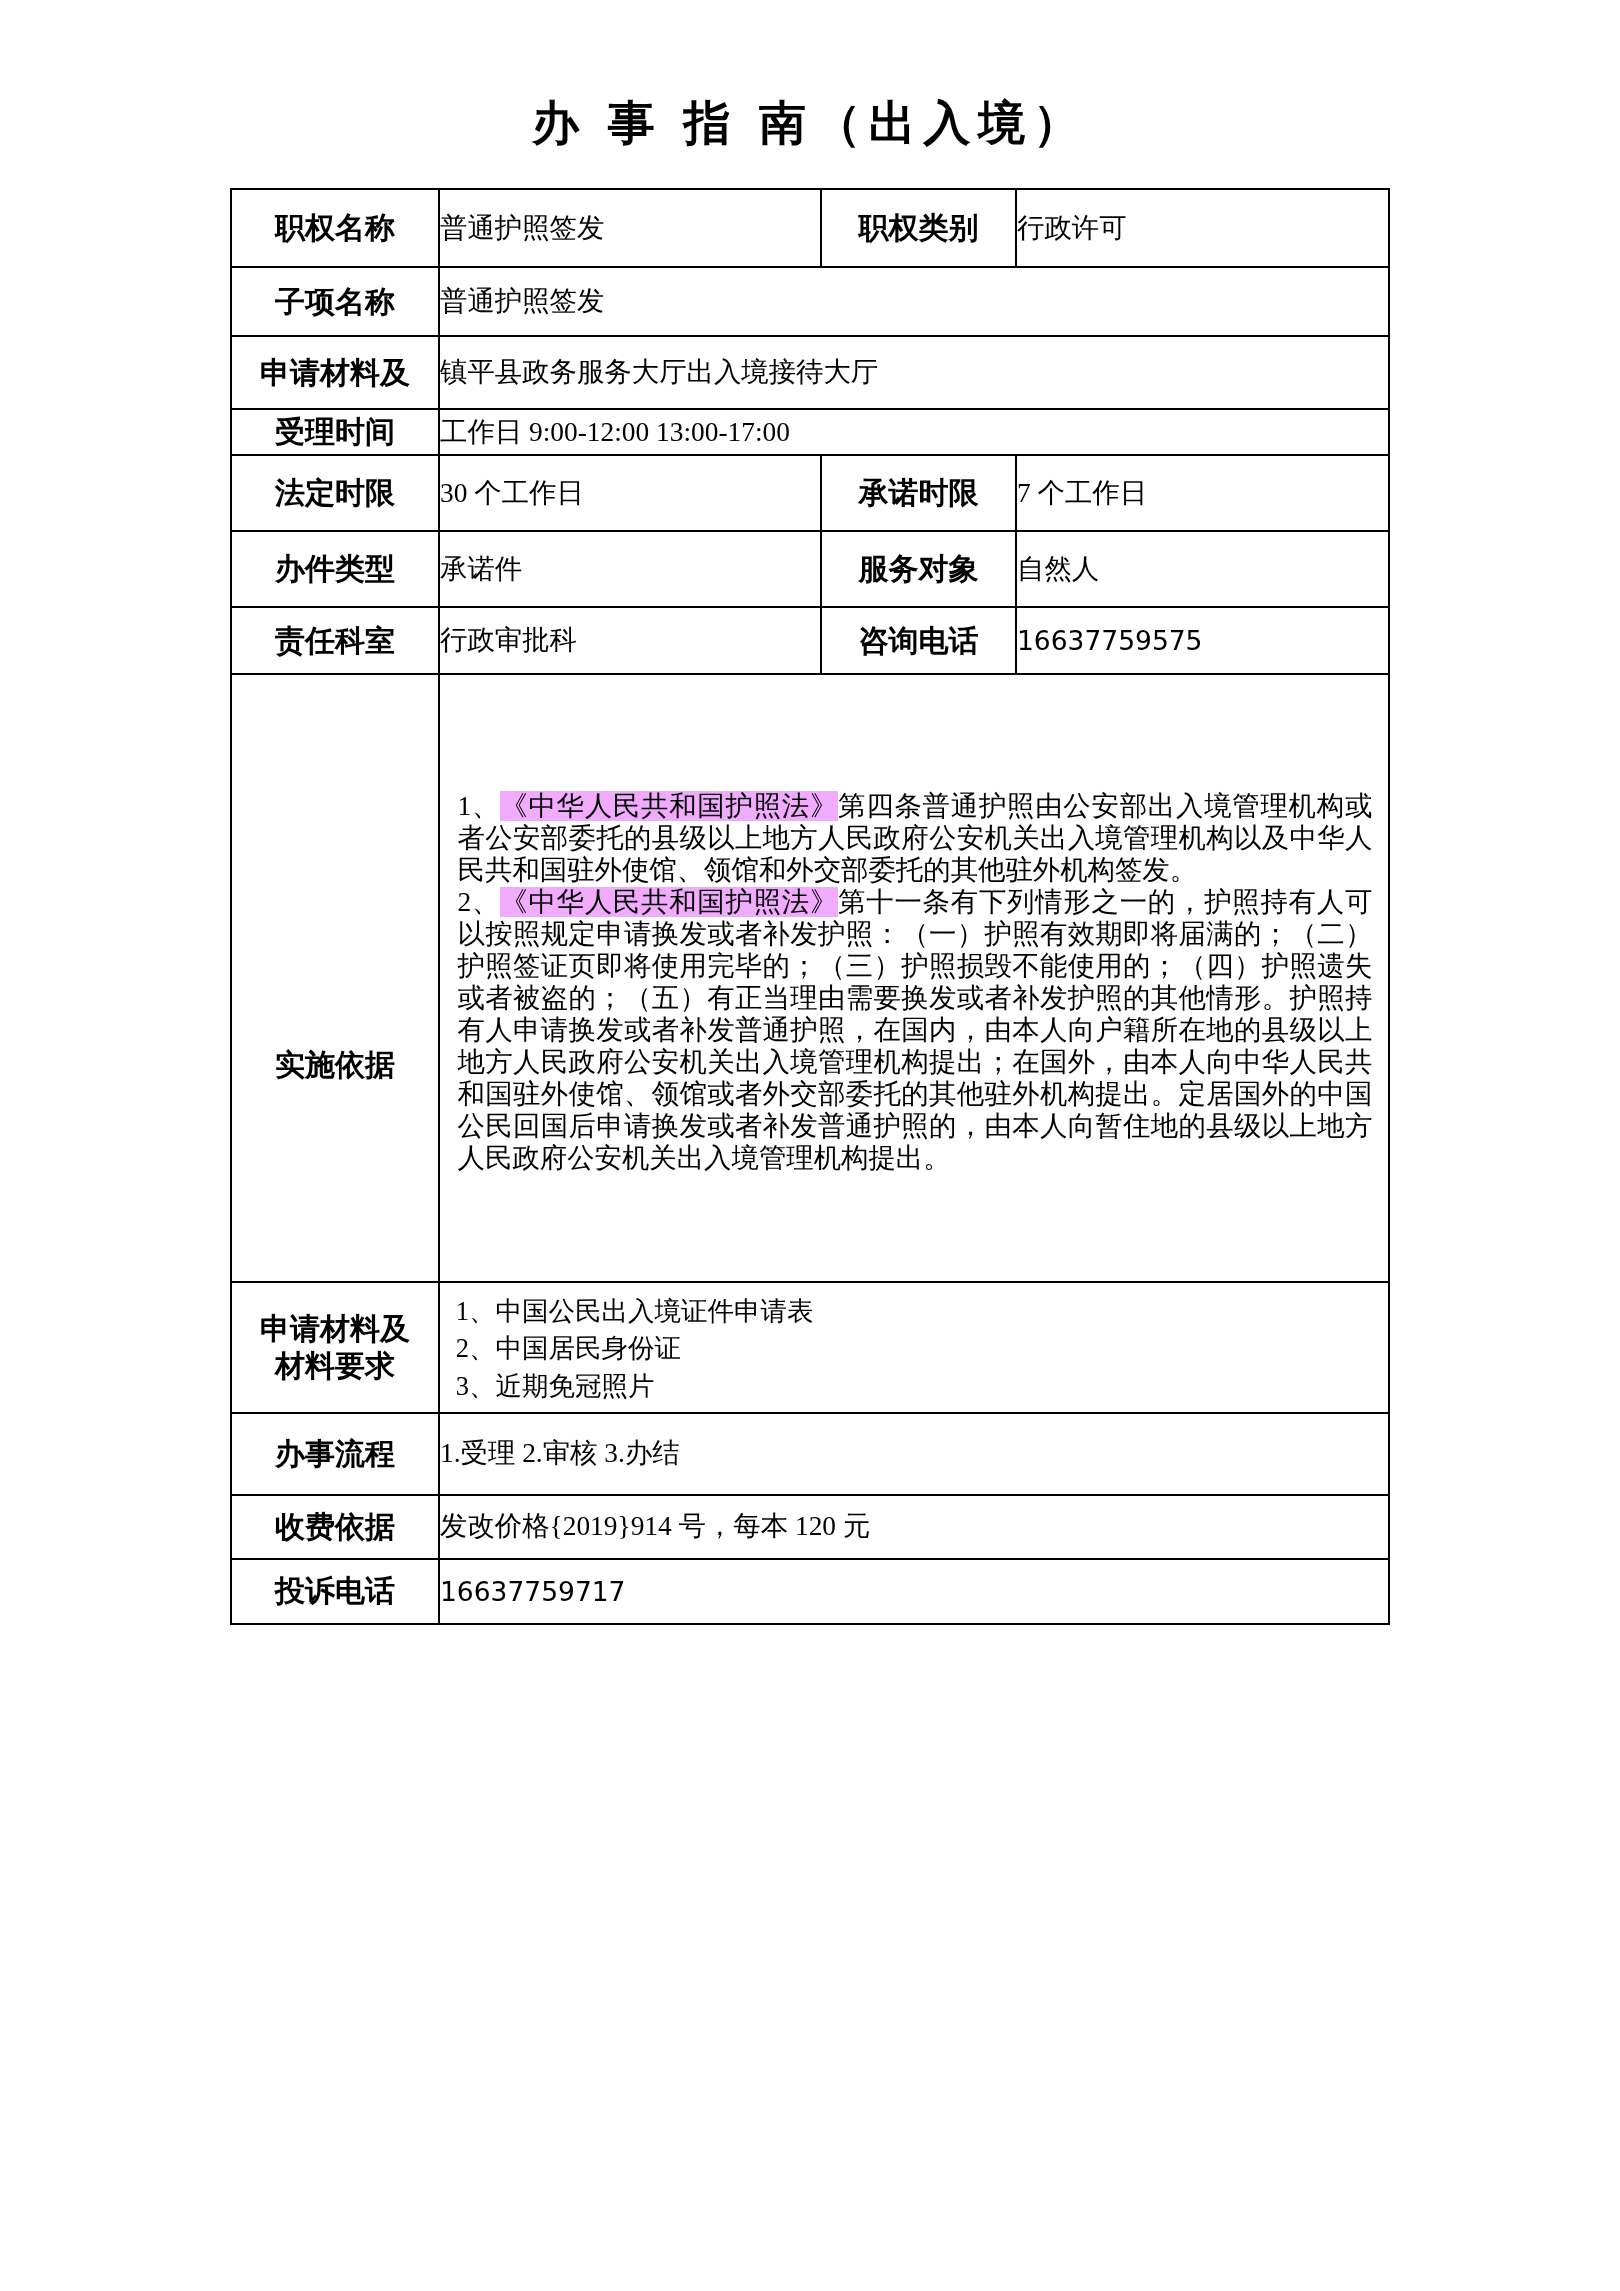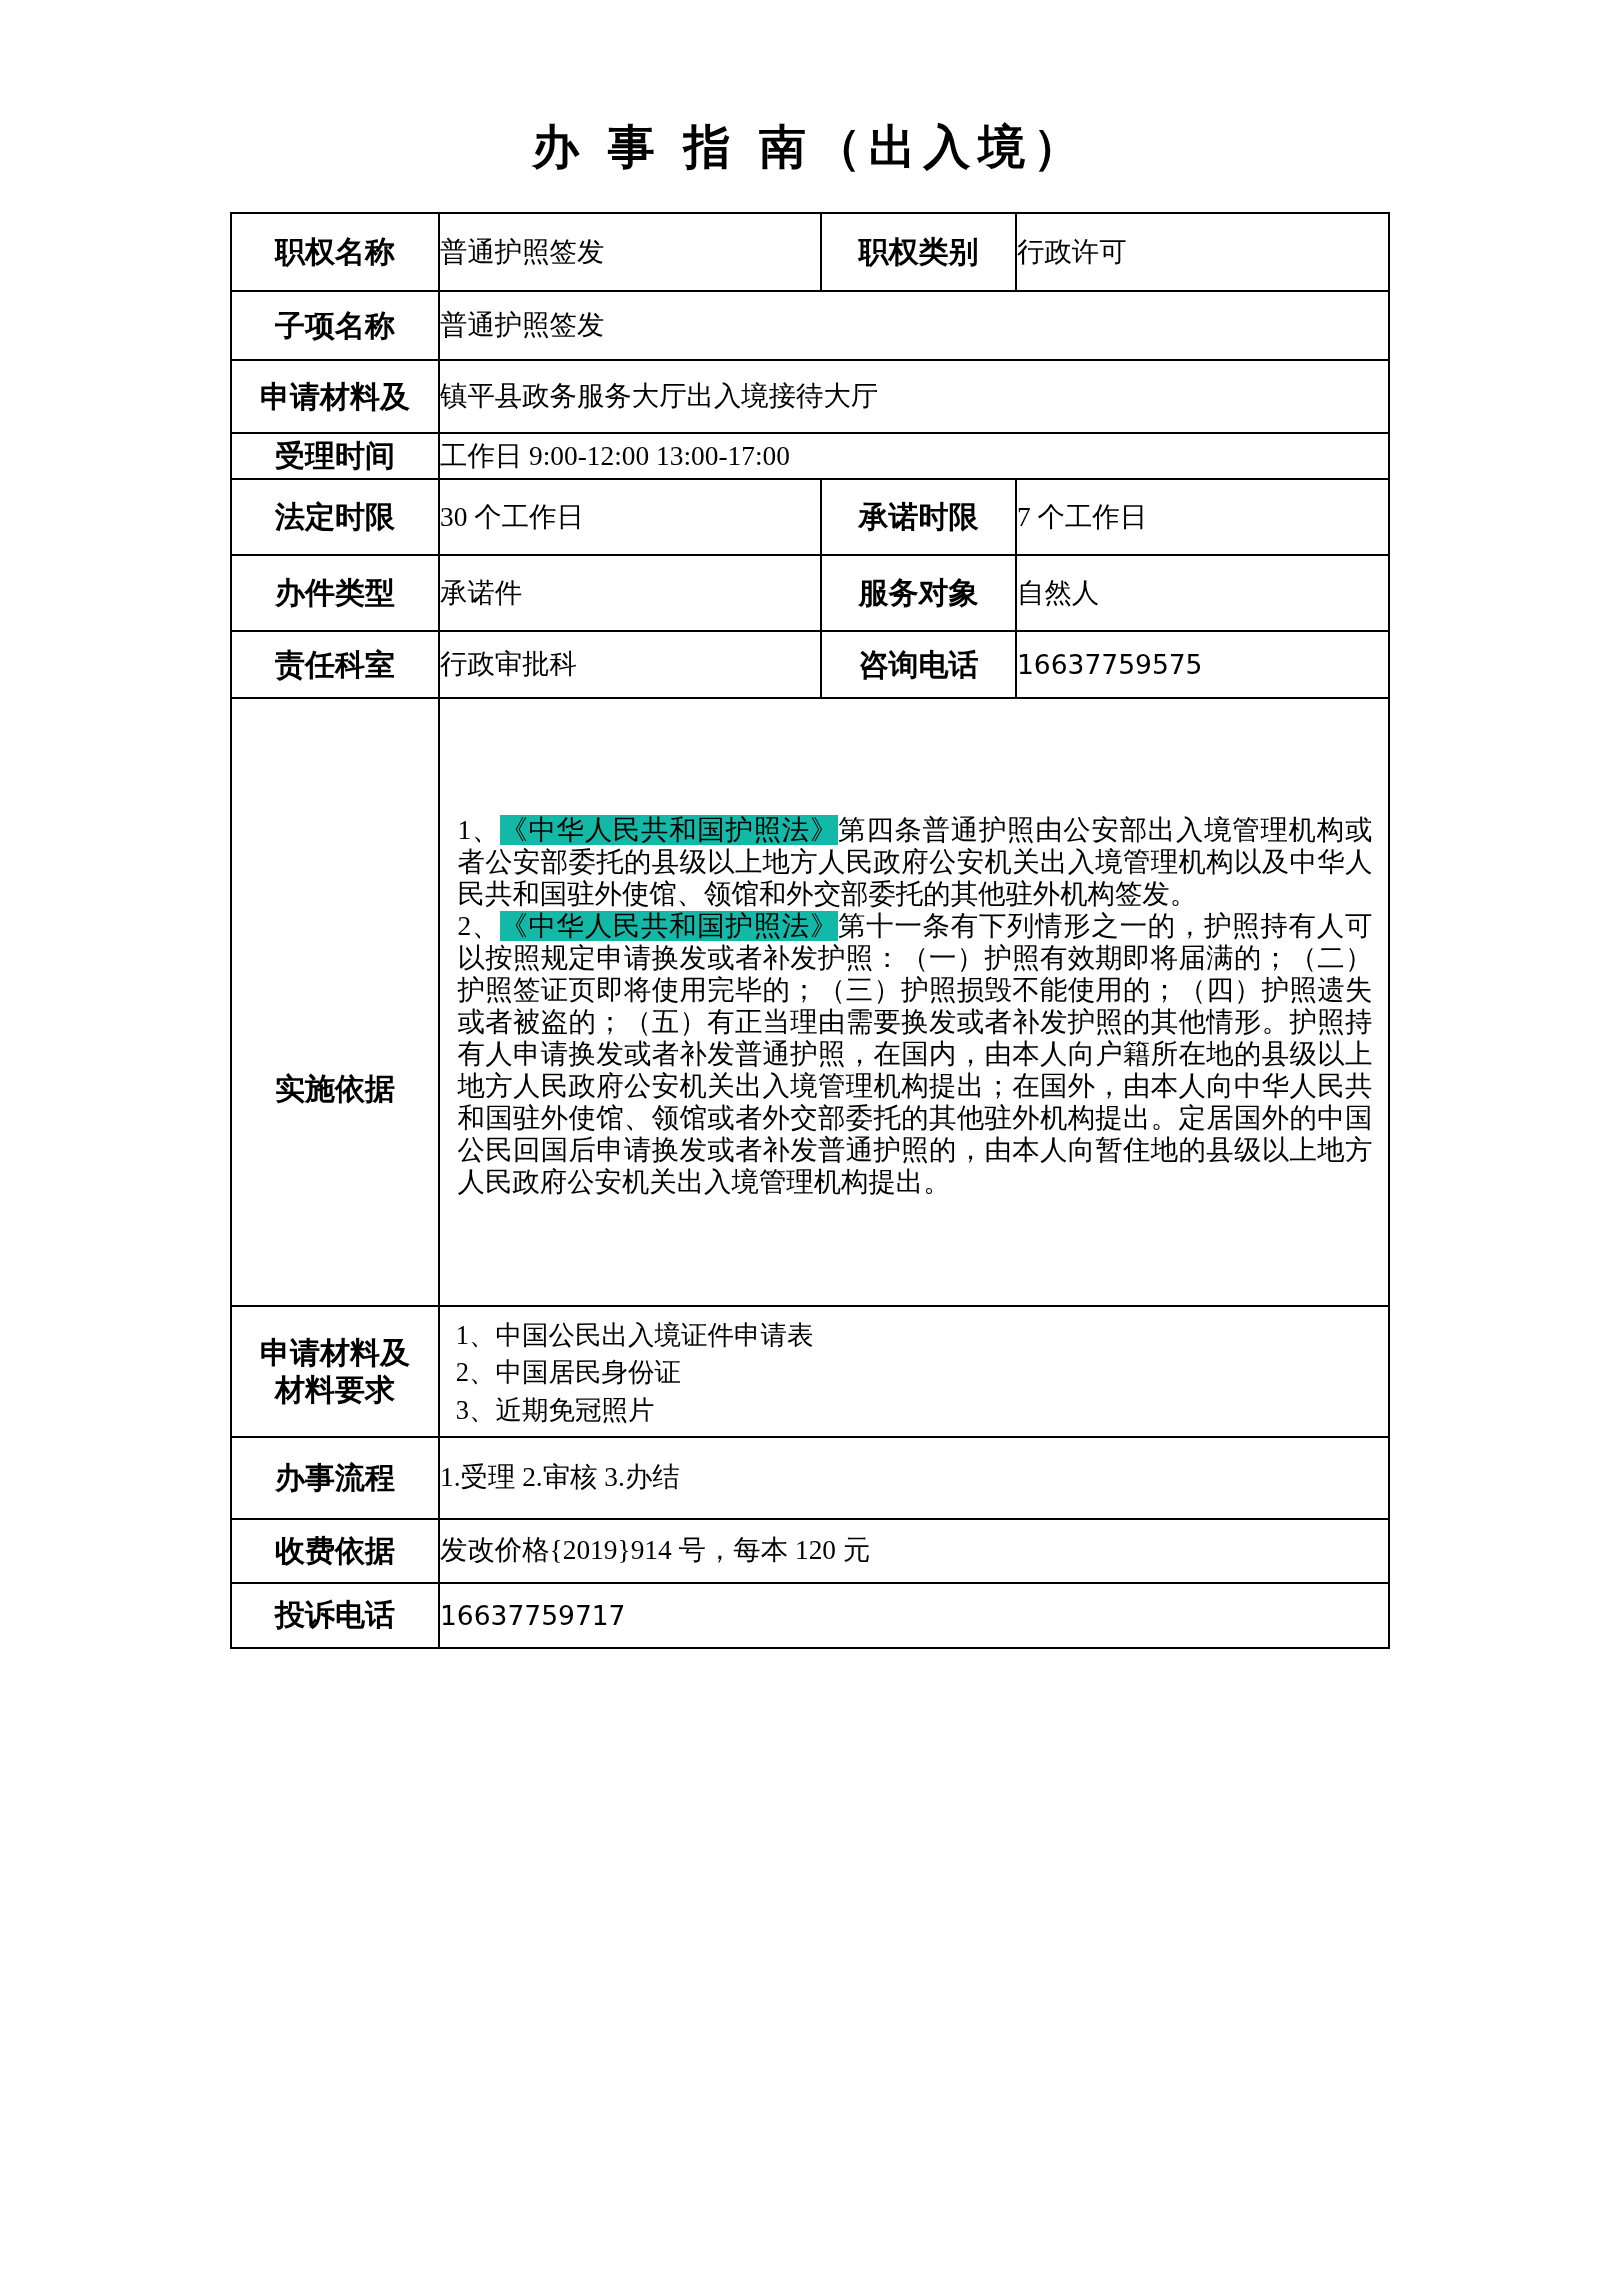--- a/index.html
+++ b/index.html
@@ -7,21 +7,21 @@
   body {
     width: 1620px;
     height: 2292px;
     position: relative;
     color: #000;
     font-family: "Liberation Sans", sans-serif;
   }
   .page { width: 1620px; height: 2292px; background: #fff; overflow: hidden; }
 
   .doc-title {
-    padding-top: 116px;
+    padding-top: 92px;
     text-align: center;
     font-family: "Liberation Sans", sans-serif;
     font-weight: bold;
     font-size: 47px;
     letter-spacing: 7.8px;
     color: #000;
     white-space: pre;
   }
 
   table.guide {
@@ -55,21 +55,21 @@
   
   td.lbl-top { vertical-align: top; padding-top: 174px; }
   td.legal {
     vertical-align: top;
     text-align: justify;
     padding: 7.8px 15.7px 0 17.6px;
     line-height: 1.17;
     font-size: 27.4px;
   }
   td.legal p { text-indent: 0; }
-  .hl { background: #14b8a6; }
+  .hl { background: #f0abfc; }
 
   
   td.materials {
     text-align: left;
     padding: 9.8px 9.8px 5.9px 15.7px;
     font-size: 26.5px;
     line-height: 1.42;
   }
 
   

